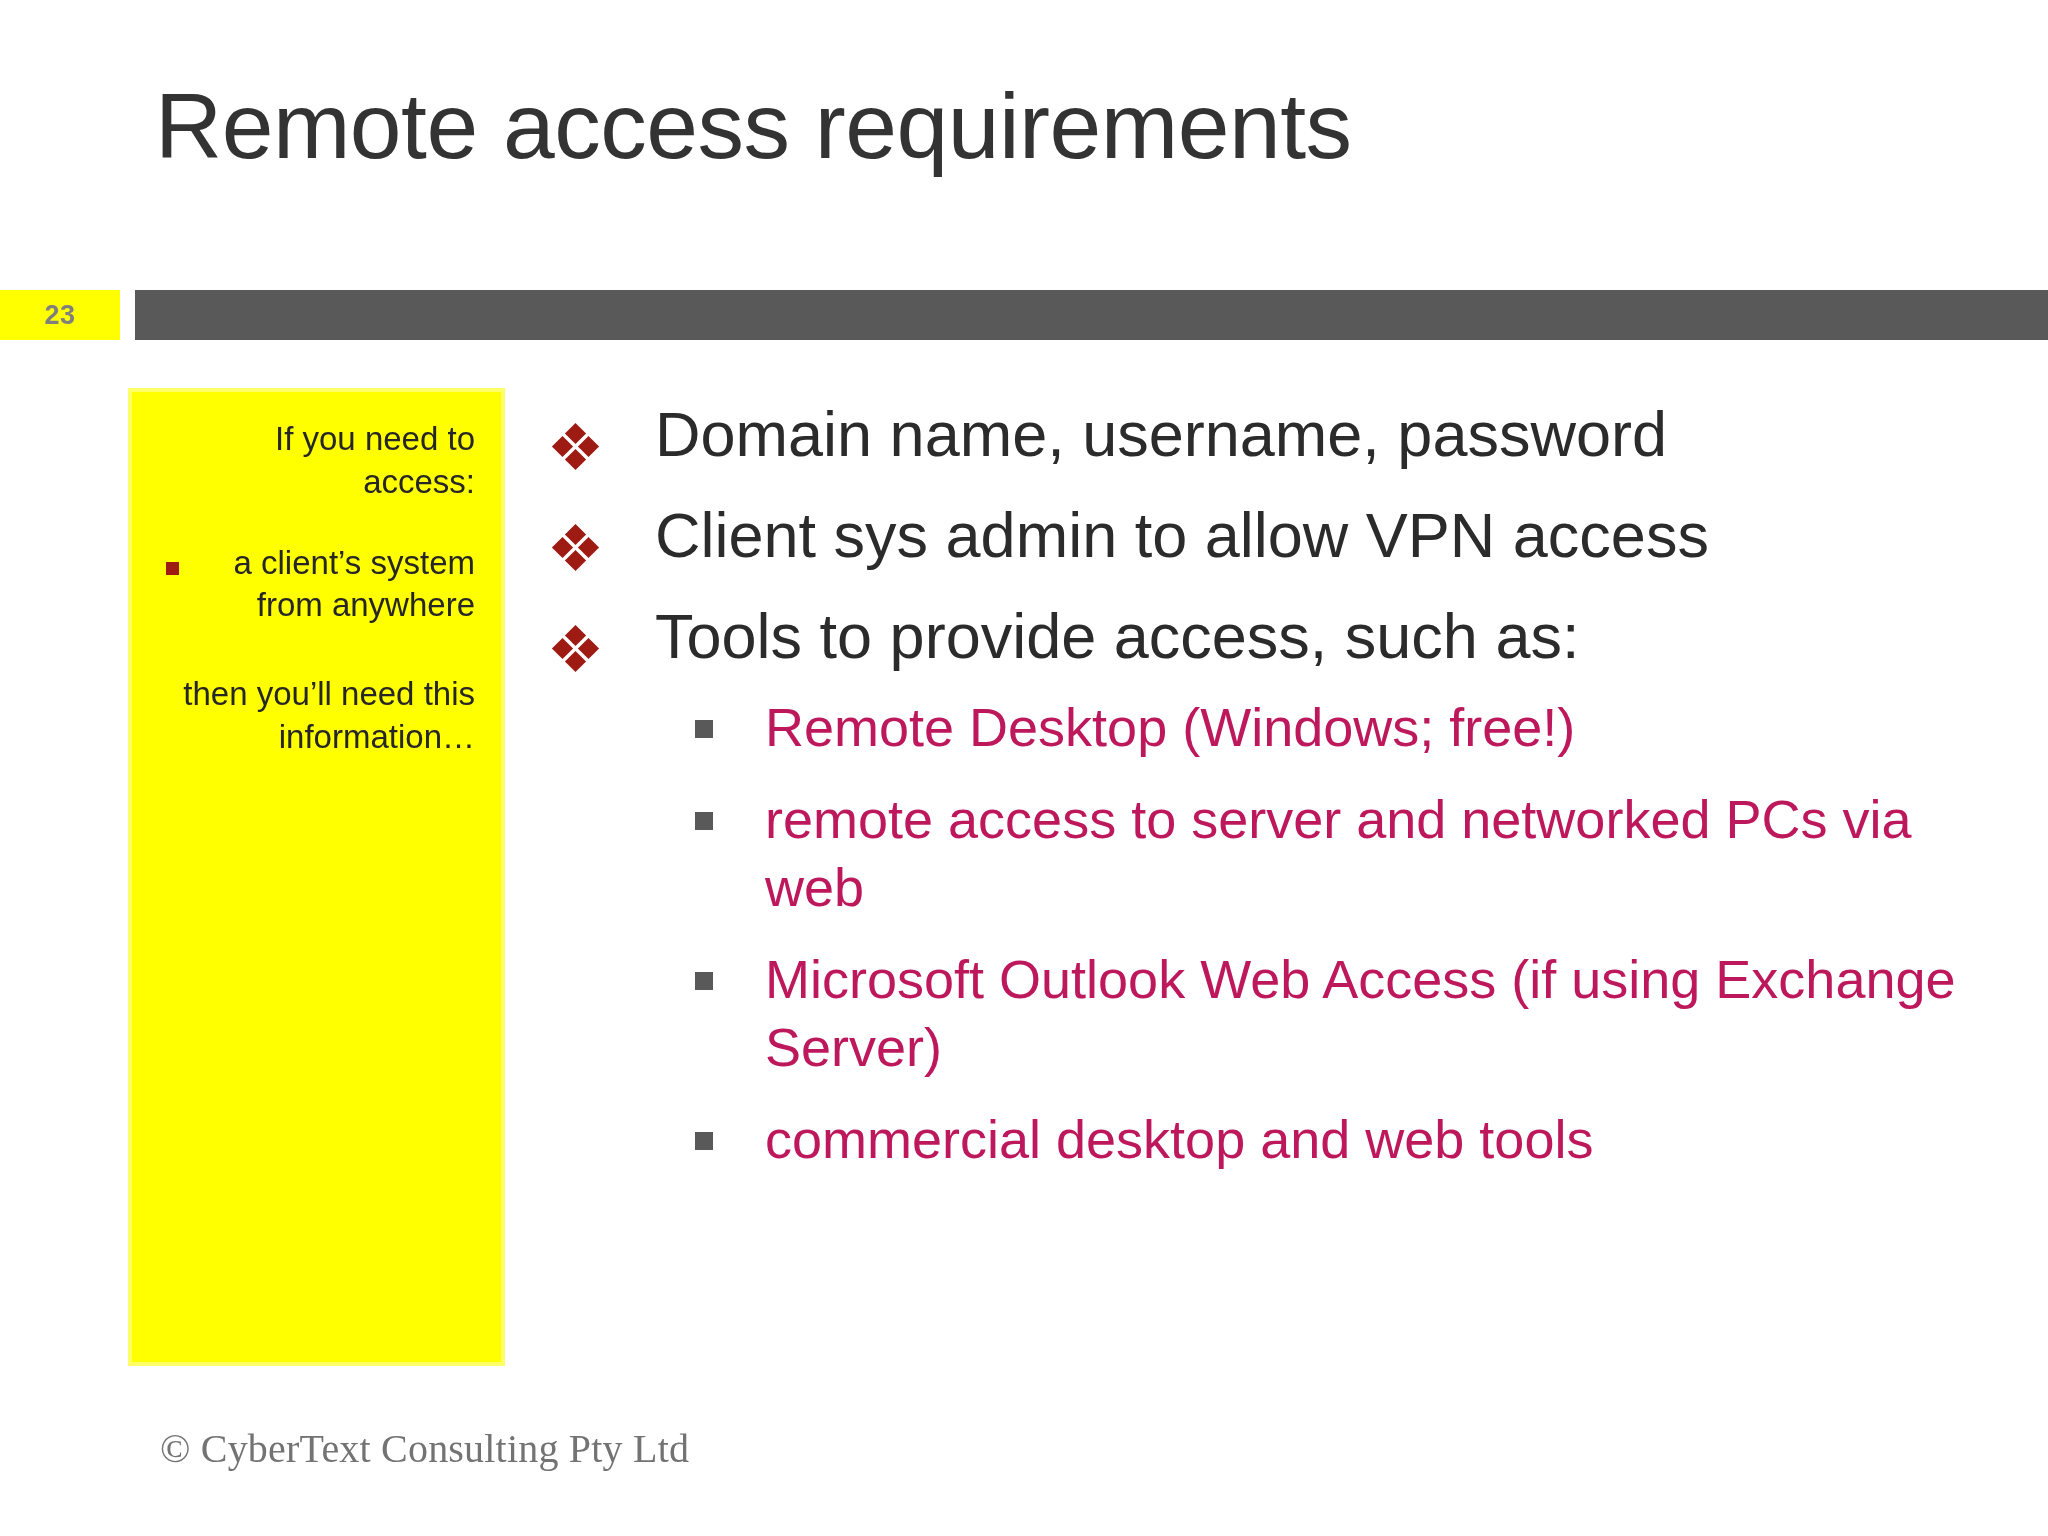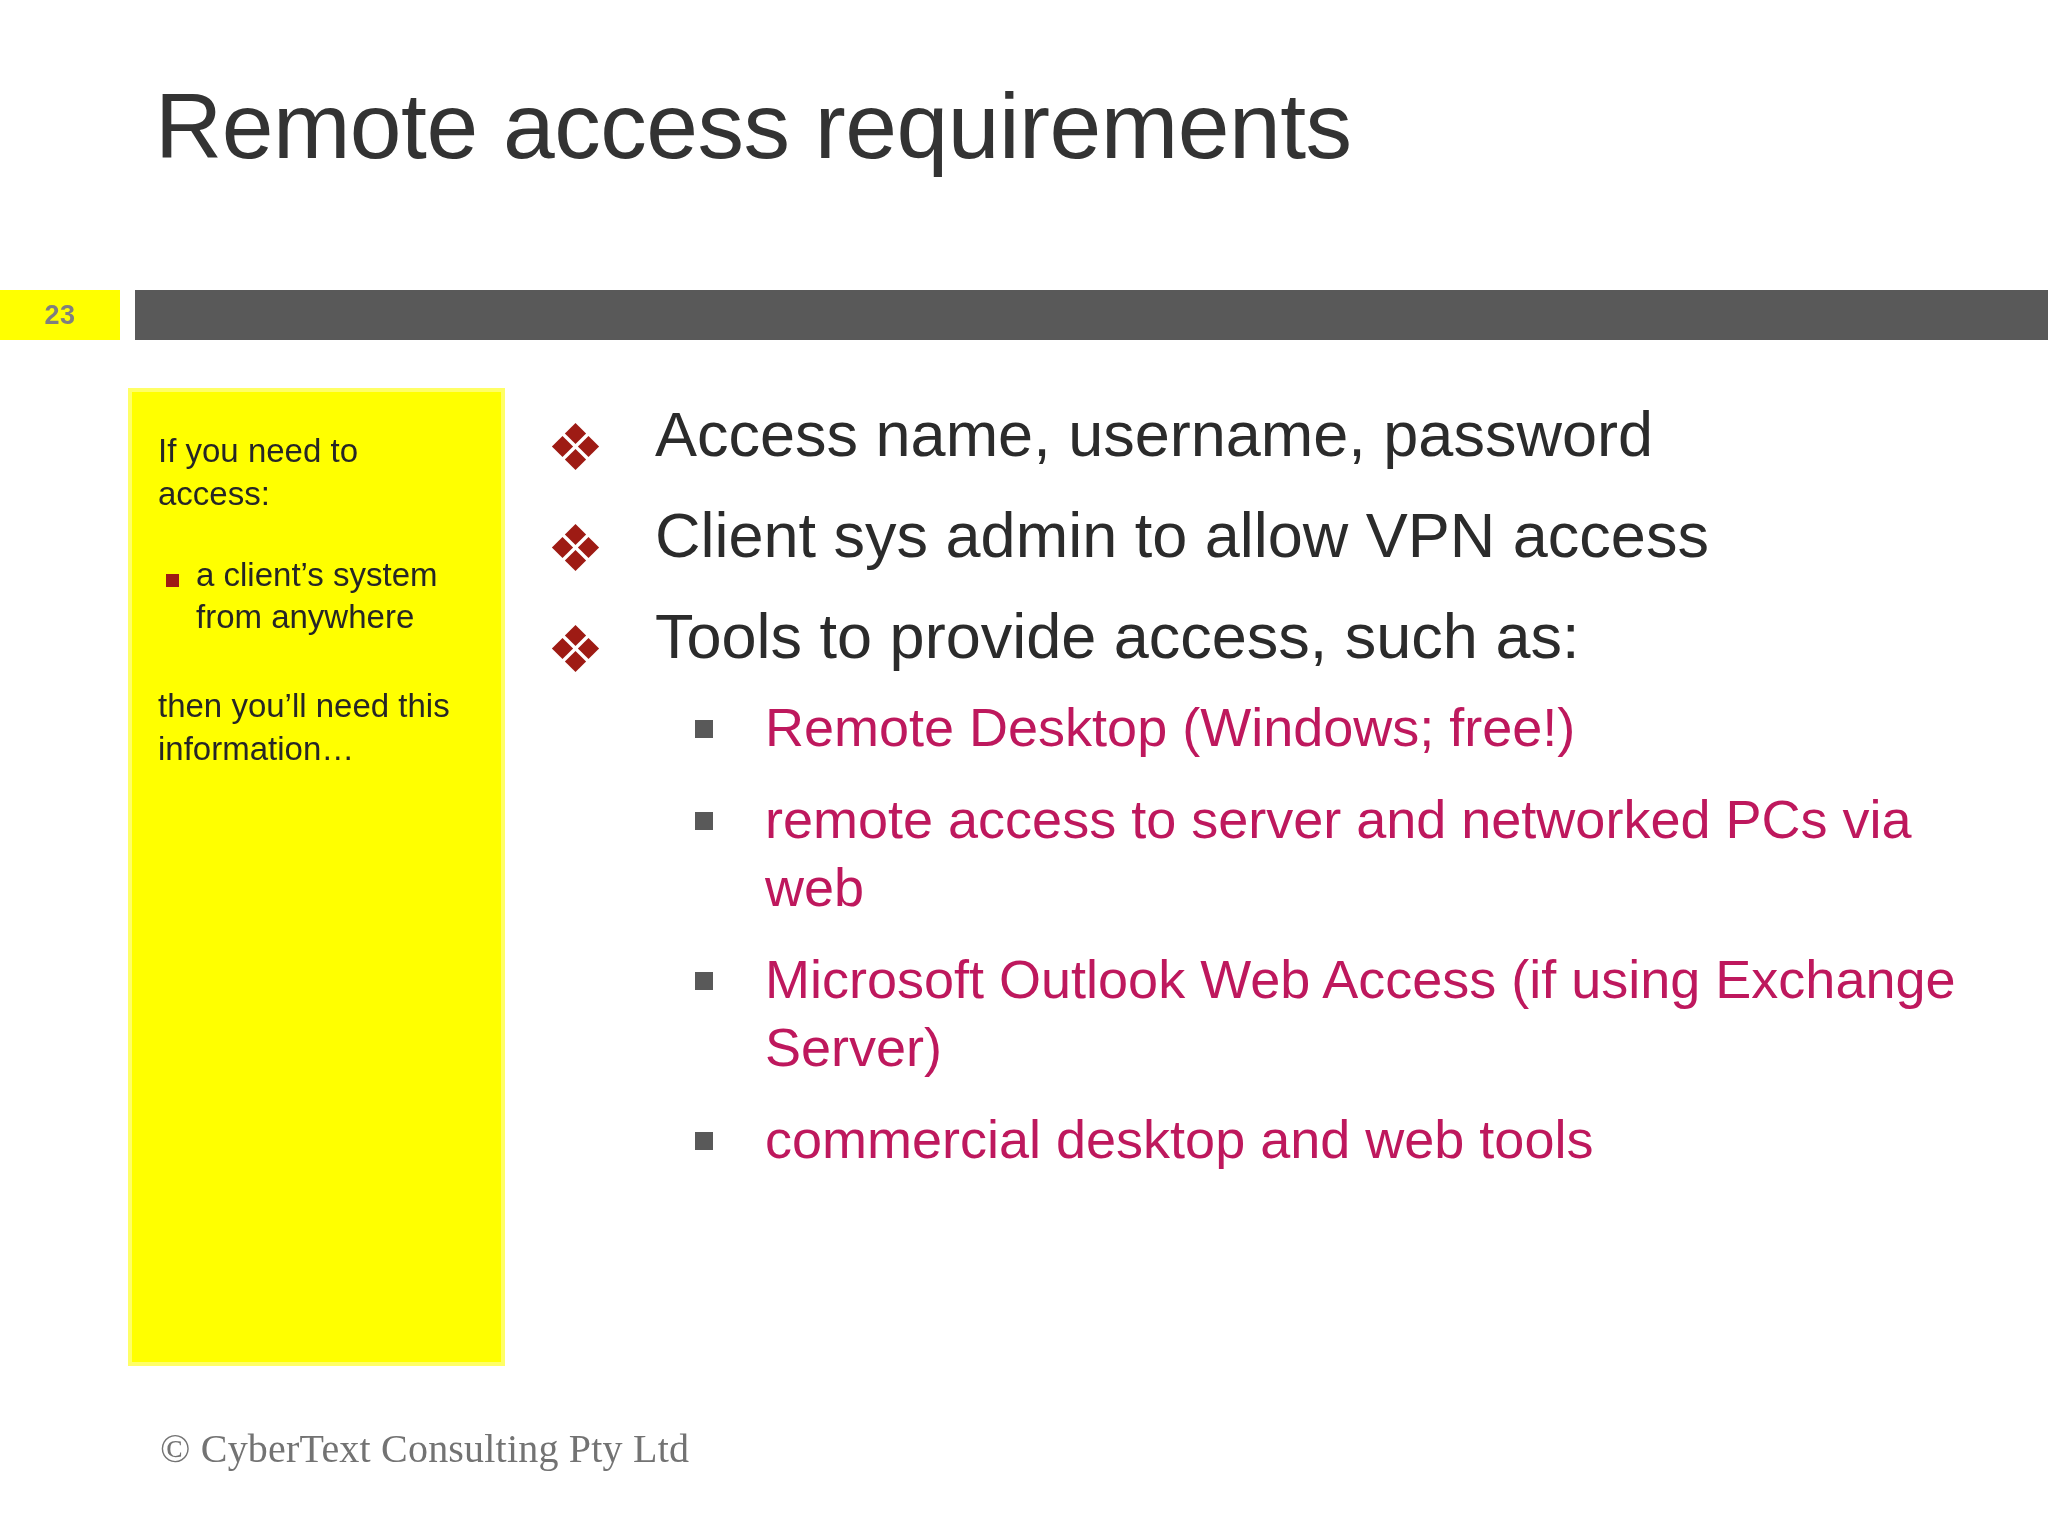--- a/index.html
+++ b/index.html
@@ -70,22 +70,23 @@
     position: absolute;
     left: 128px;
     top: 388px;
     width: 377px;
     height: 978px;
     background: #ffff00;
     border: 4px solid #ffff66;
     box-sizing: border-box;
   }
   .callout-inner {
-    padding: 38px 26px 0 26px;
+    padding: 26px 26px 0 26px;
     box-sizing: border-box;
+    text-align: right;
   }
   .callout-lead {
     font-size: 33px;
     line-height: 1.30;
     color: #262626;
     margin-bottom: 38px;
   }
   .callout-list {
     list-style: none;
     margin: 0 0 0 0;
@@ -215,21 +216,21 @@
 
   <ul class="body-list">
 
     <li class="lvl1">
       <span class="diamonds">
         <i class="d-top"></i>
           <i class="d-left"></i>
           <i class="d-right"></i>
           <i class="d-bottom"></i>
       </span>
-      <span>Access name, username, password</span>
+      <span>Domain name, username, password</span>
     </li>
 
     <li class="lvl1">
       <span class="diamonds">
         <i class="d-top"></i>
           <i class="d-left"></i>
           <i class="d-right"></i>
           <i class="d-bottom"></i>
       </span>
       <span>Client sys admin to allow VPN access</span>

